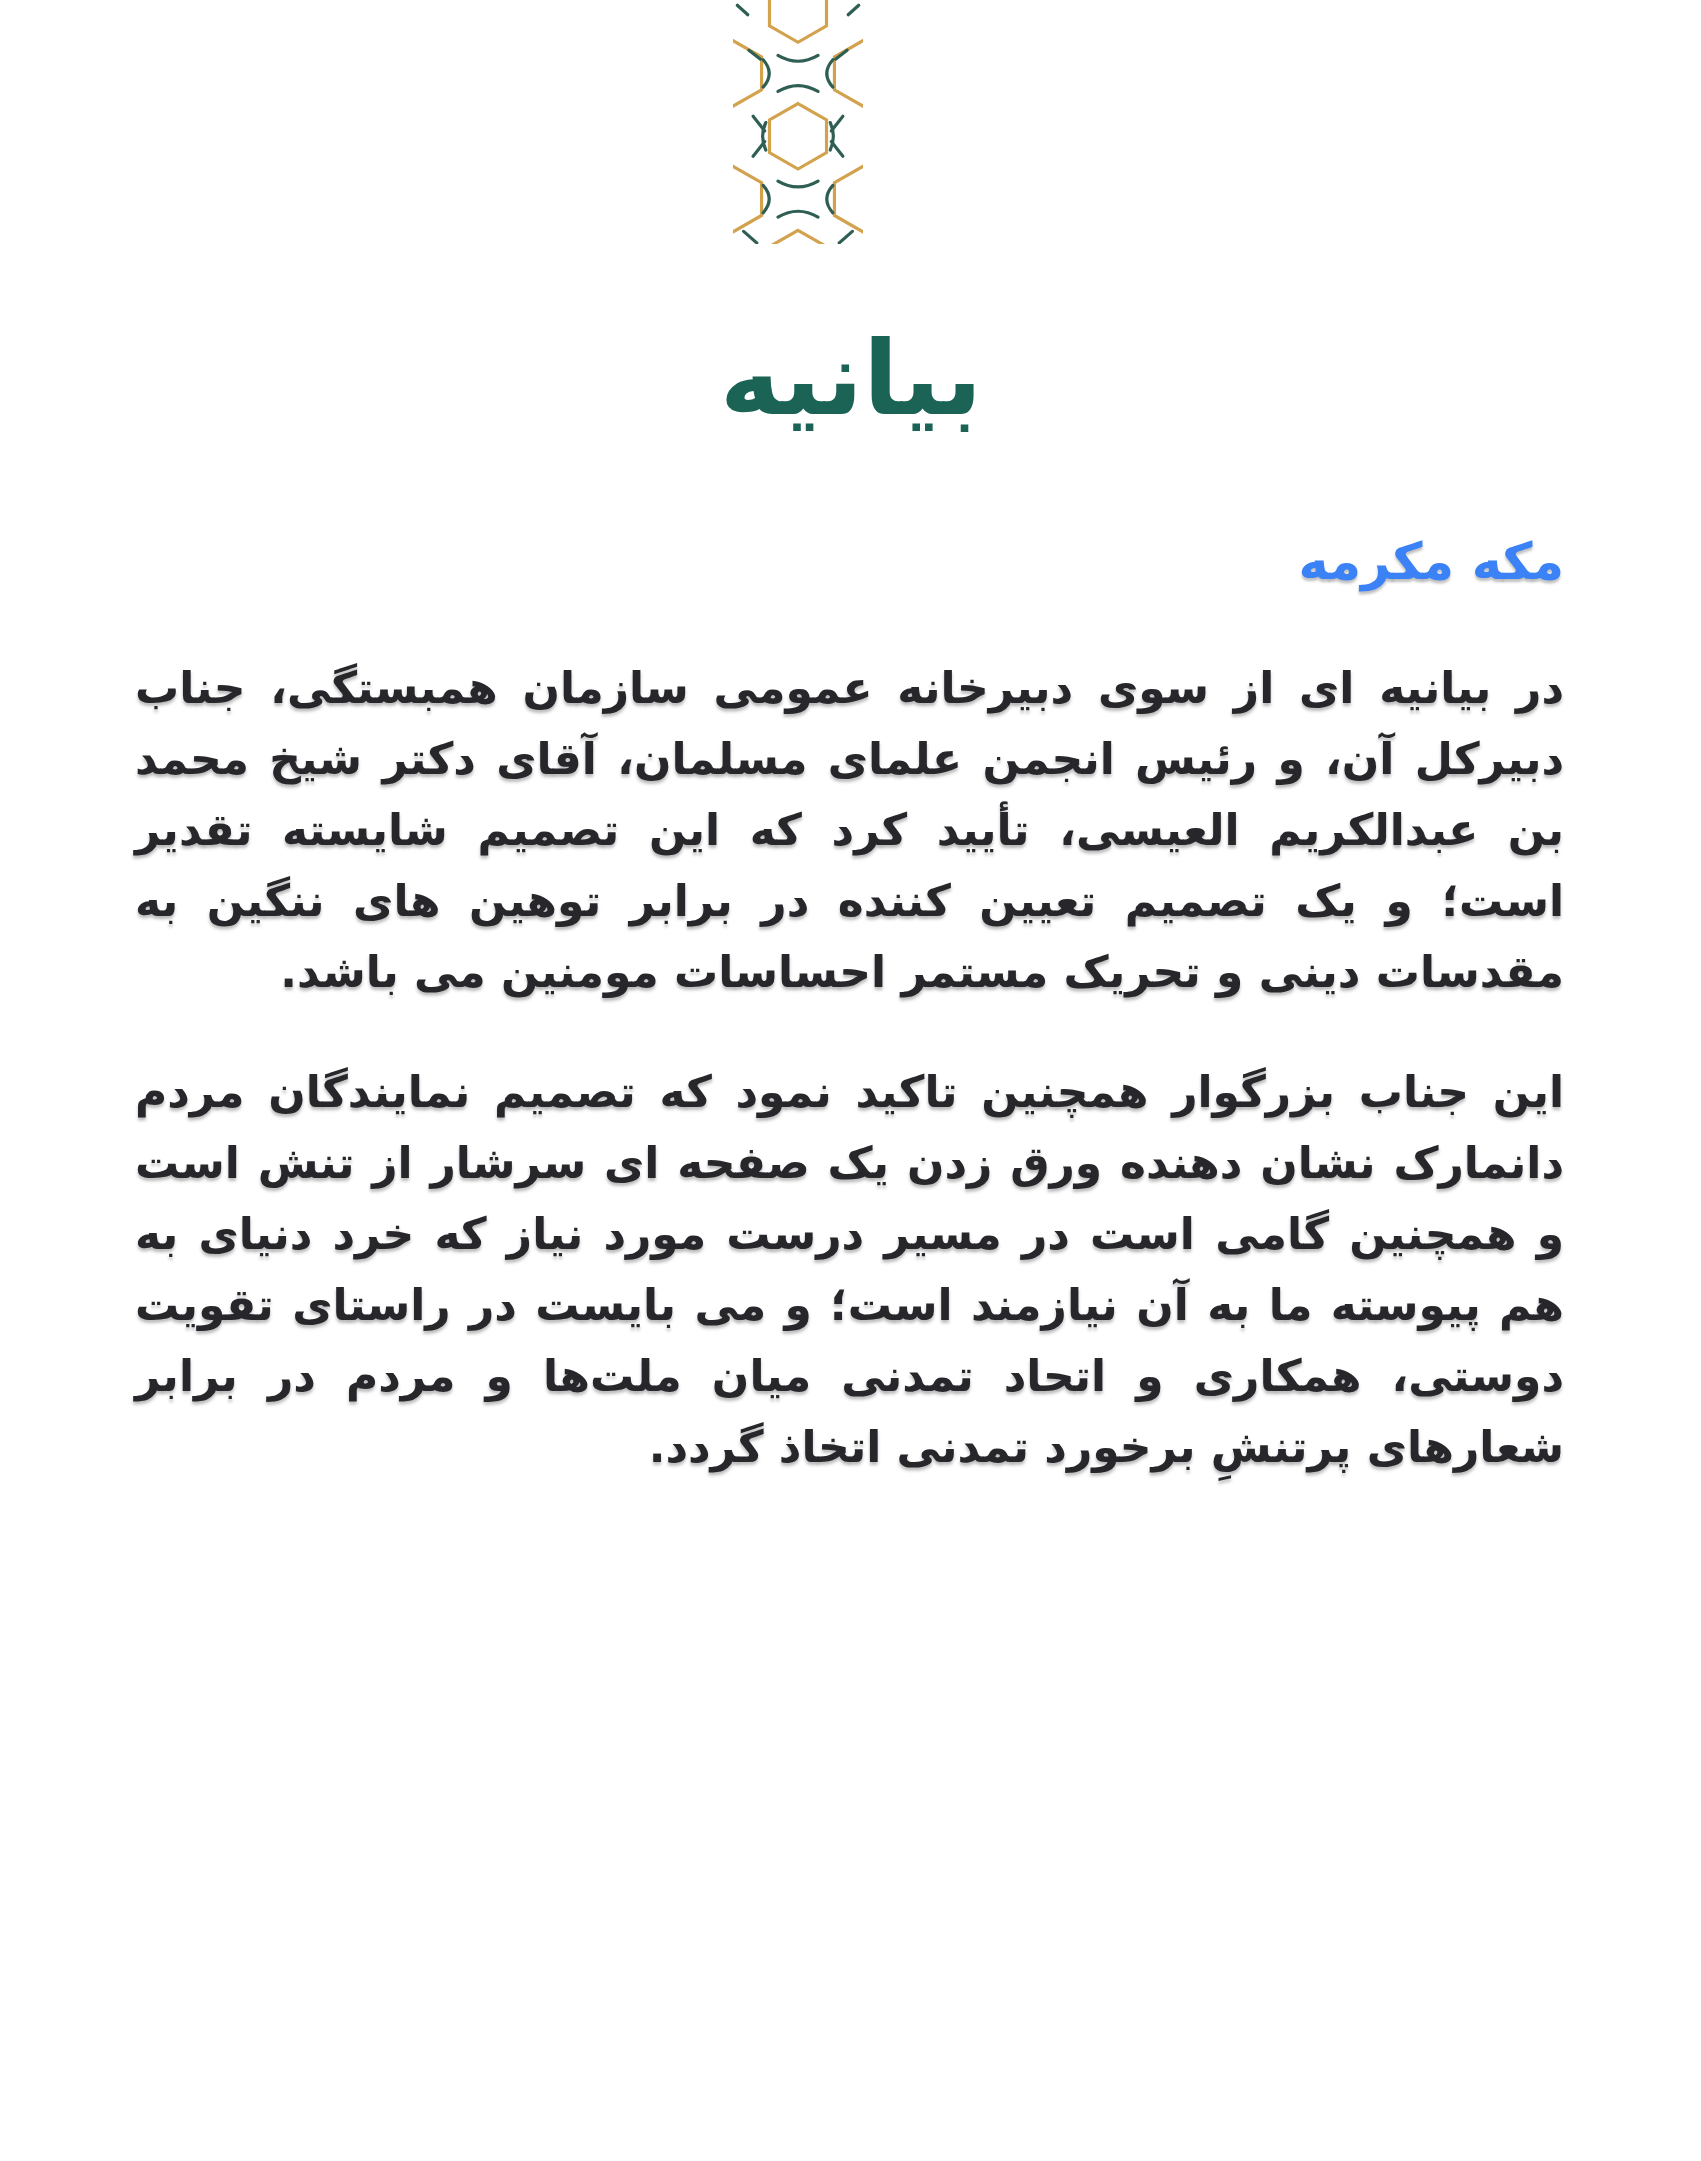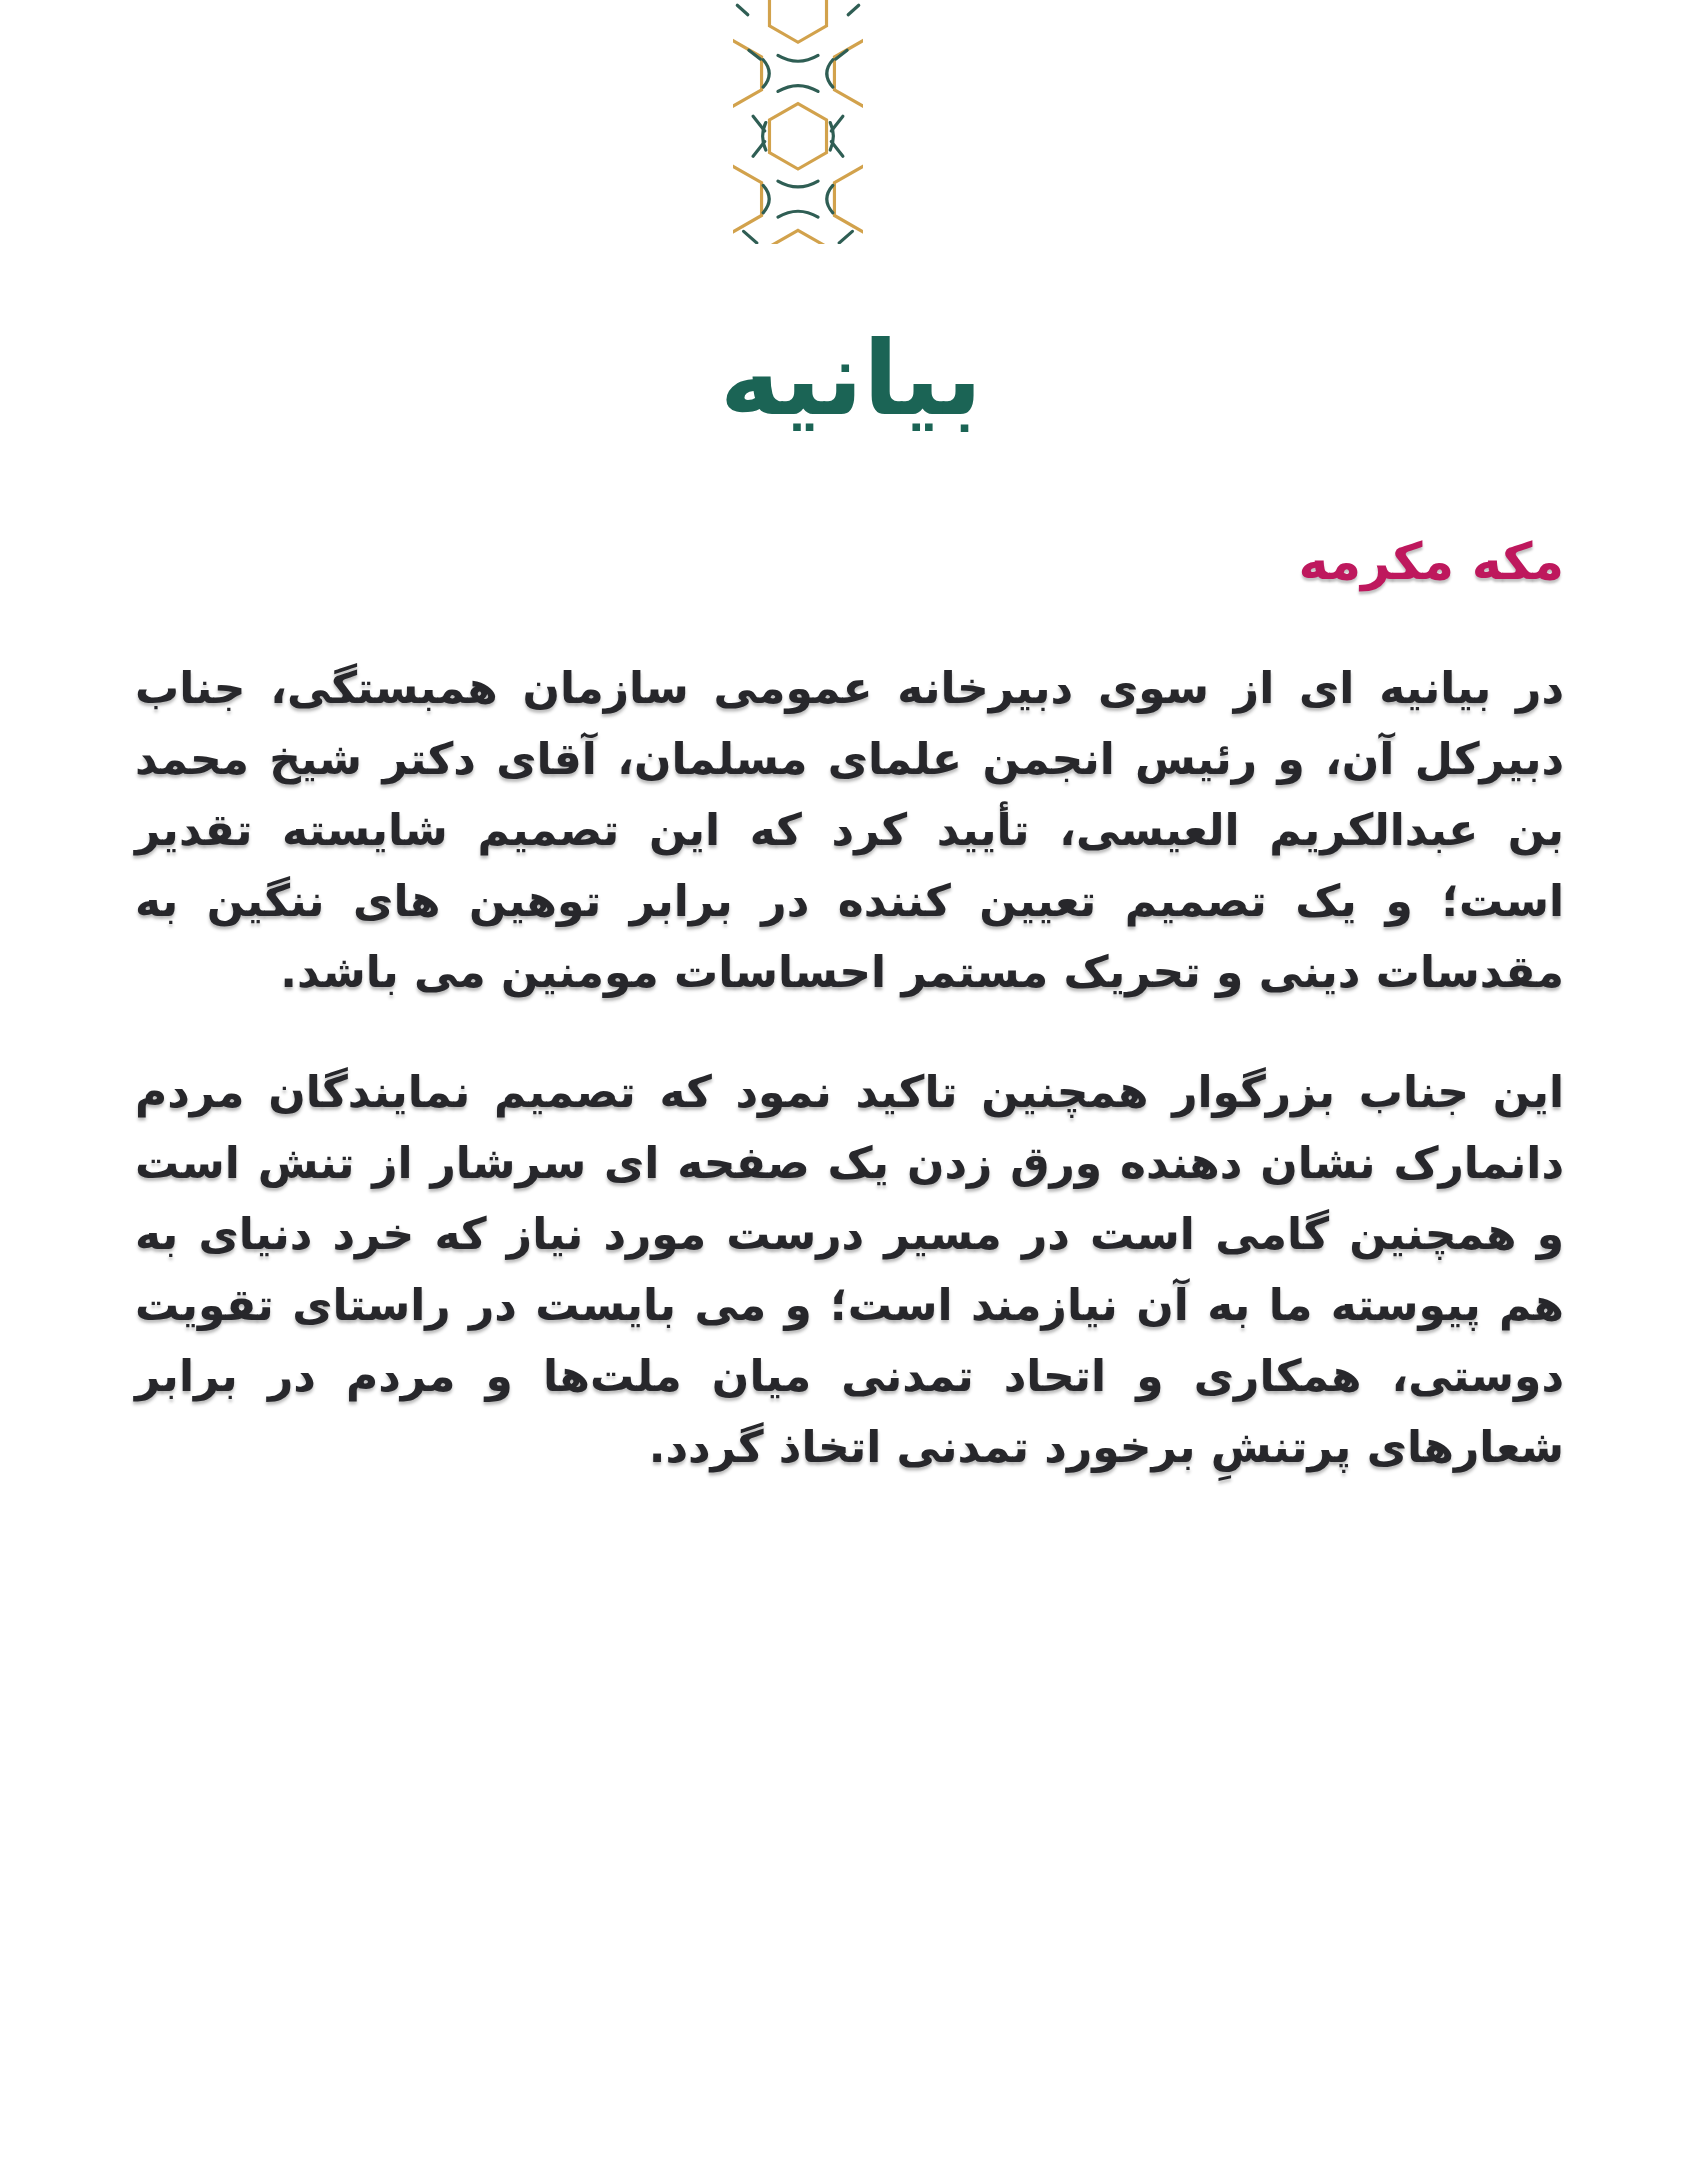--- a/index.html
+++ b/index.html
@@ -9,21 +9,21 @@
   }
   
   #ornament{position:absolute;left:733px;top:0;width:130px;height:244px;}
   
   #statement-title{
     position:absolute;left:0;top:317px;width:100%;text-align:center;direction:rtl;
     color:#1B6455;font-size:103px;font-weight:bold;line-height:1.2;
   }
   
   #dateline{
-    position:absolute;right:138px;top:532px;direction:rtl;color:#be185d;
+    position:absolute;right:138px;top:532px;direction:rtl;color:#3b82f6;
     font-size:51px;font-weight:bold;text-shadow:0 2.6px 2.6px rgba(30,30,30,0.28);
   }
   
   #body-text{
     position:absolute;left:135px;right:138px;top:652px;direction:rtl;
     text-align:justify;color:#27272B;font-size:44px;font-weight:bold;
     line-height:71px;text-shadow:0 3.2px 3.2px rgba(30,30,30,0.30);
   }
   #body-text p{margin:0 0 49px 0;}
   

